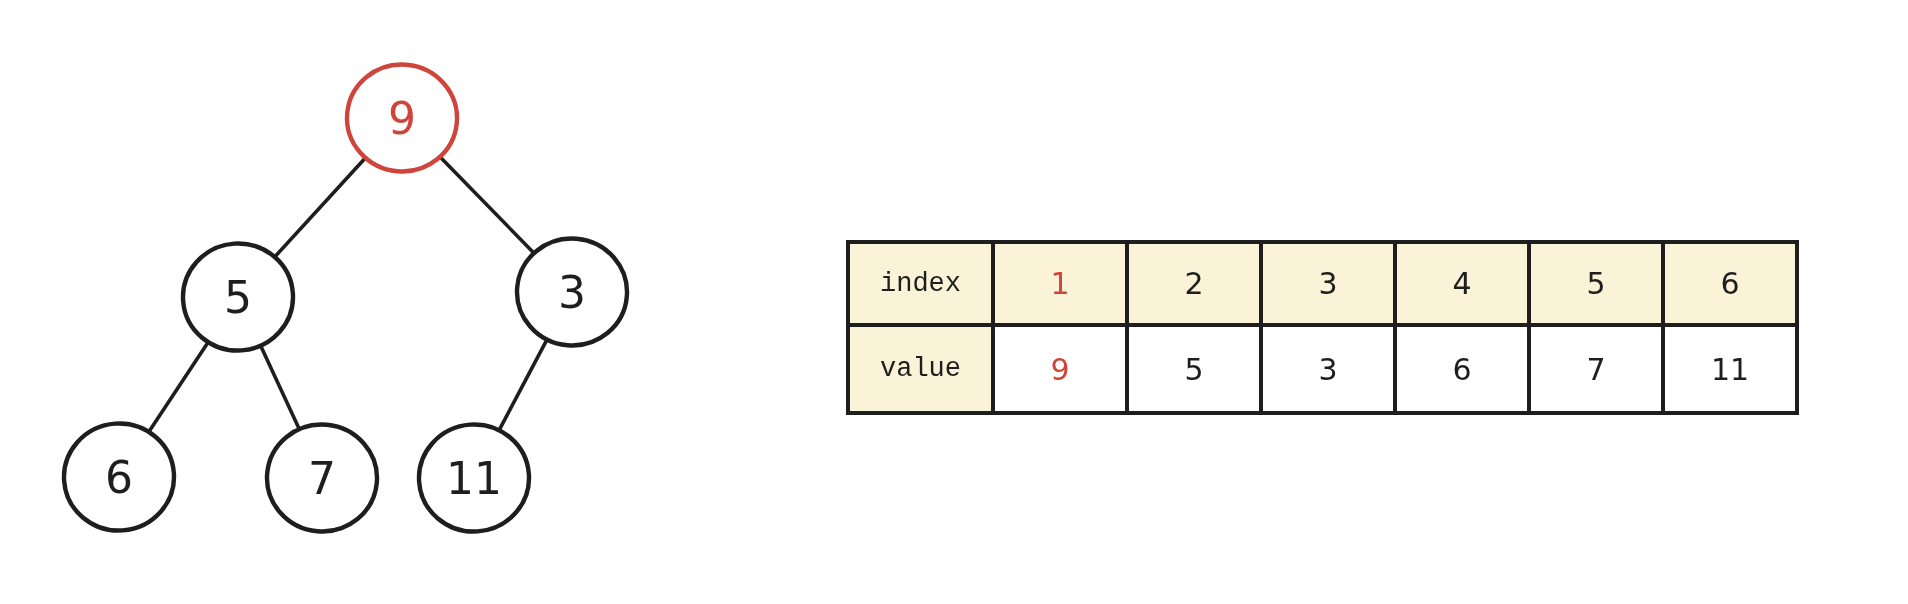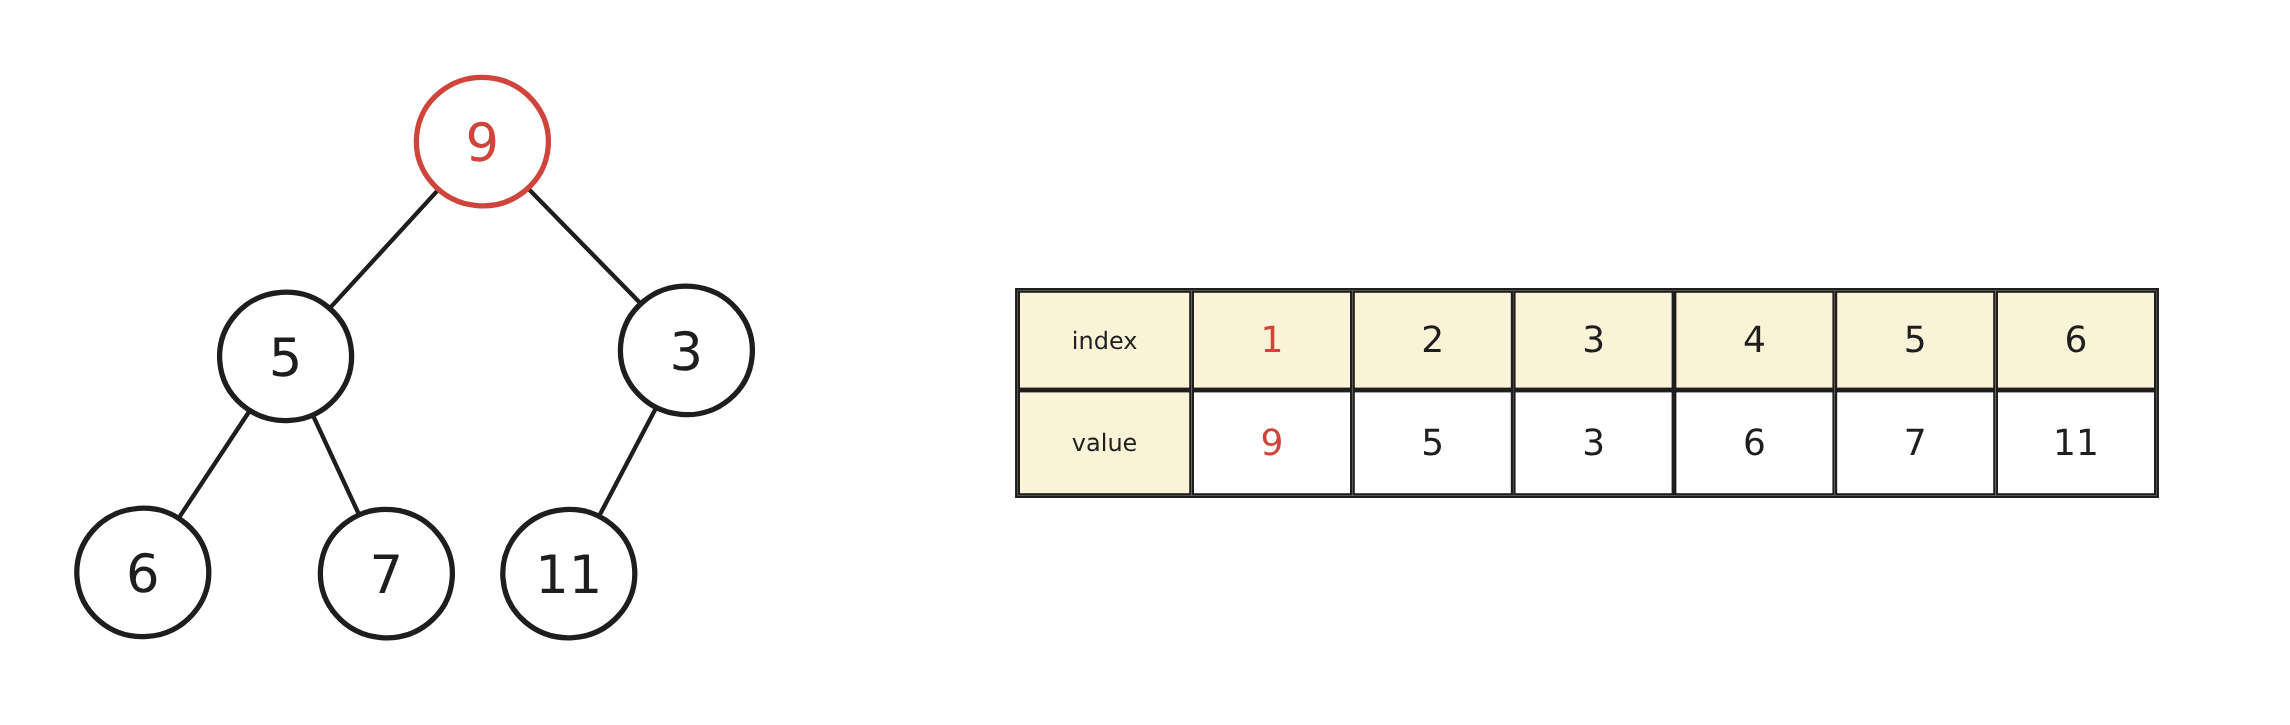--- a/index.html
+++ b/index.html
@@ -63,21 +63,22 @@
     align-items: center;
     justify-content: center;
     font-size: 30px;
     color: #1e1e1e;
     background: #ffffff;
   }
   .cell.cream {
     background: #faf3d8;
   }
   .cell.row-label {
-    font-size: 20px;
+    font-size: 27px;
+    font-family: Liberation Mono, monospace;
   }
   .cell.red-text {
     color: #d0453b;
   }
 </style>
 </head>
 <body>
 
 <div class="canvas">
 

